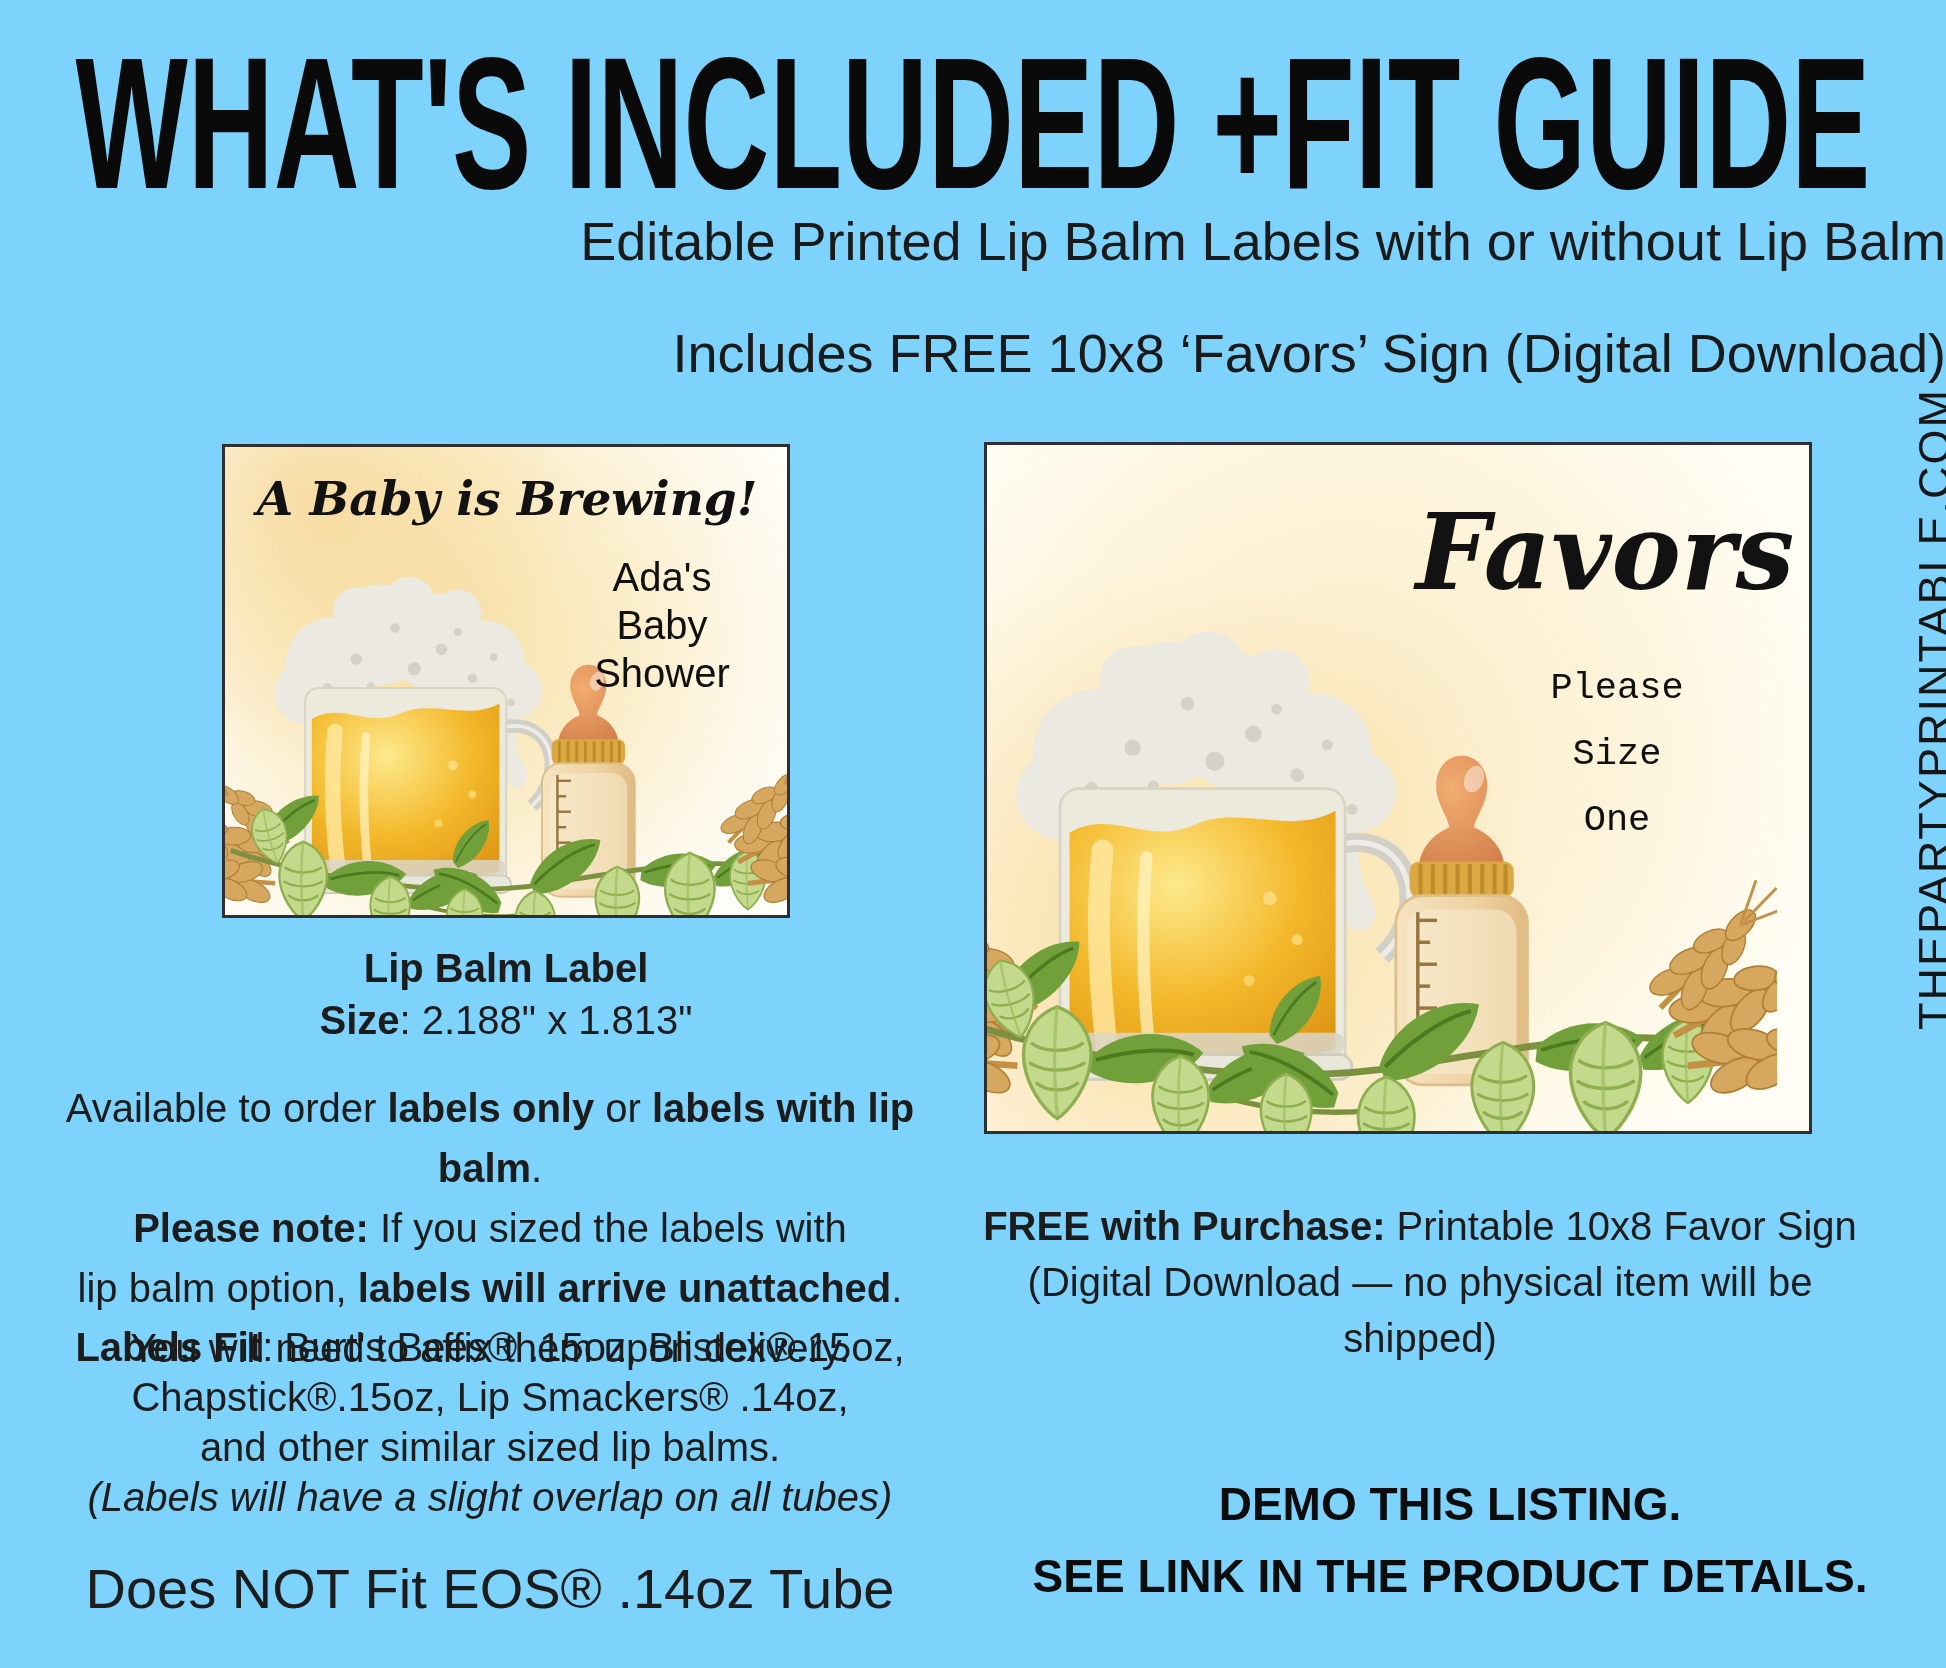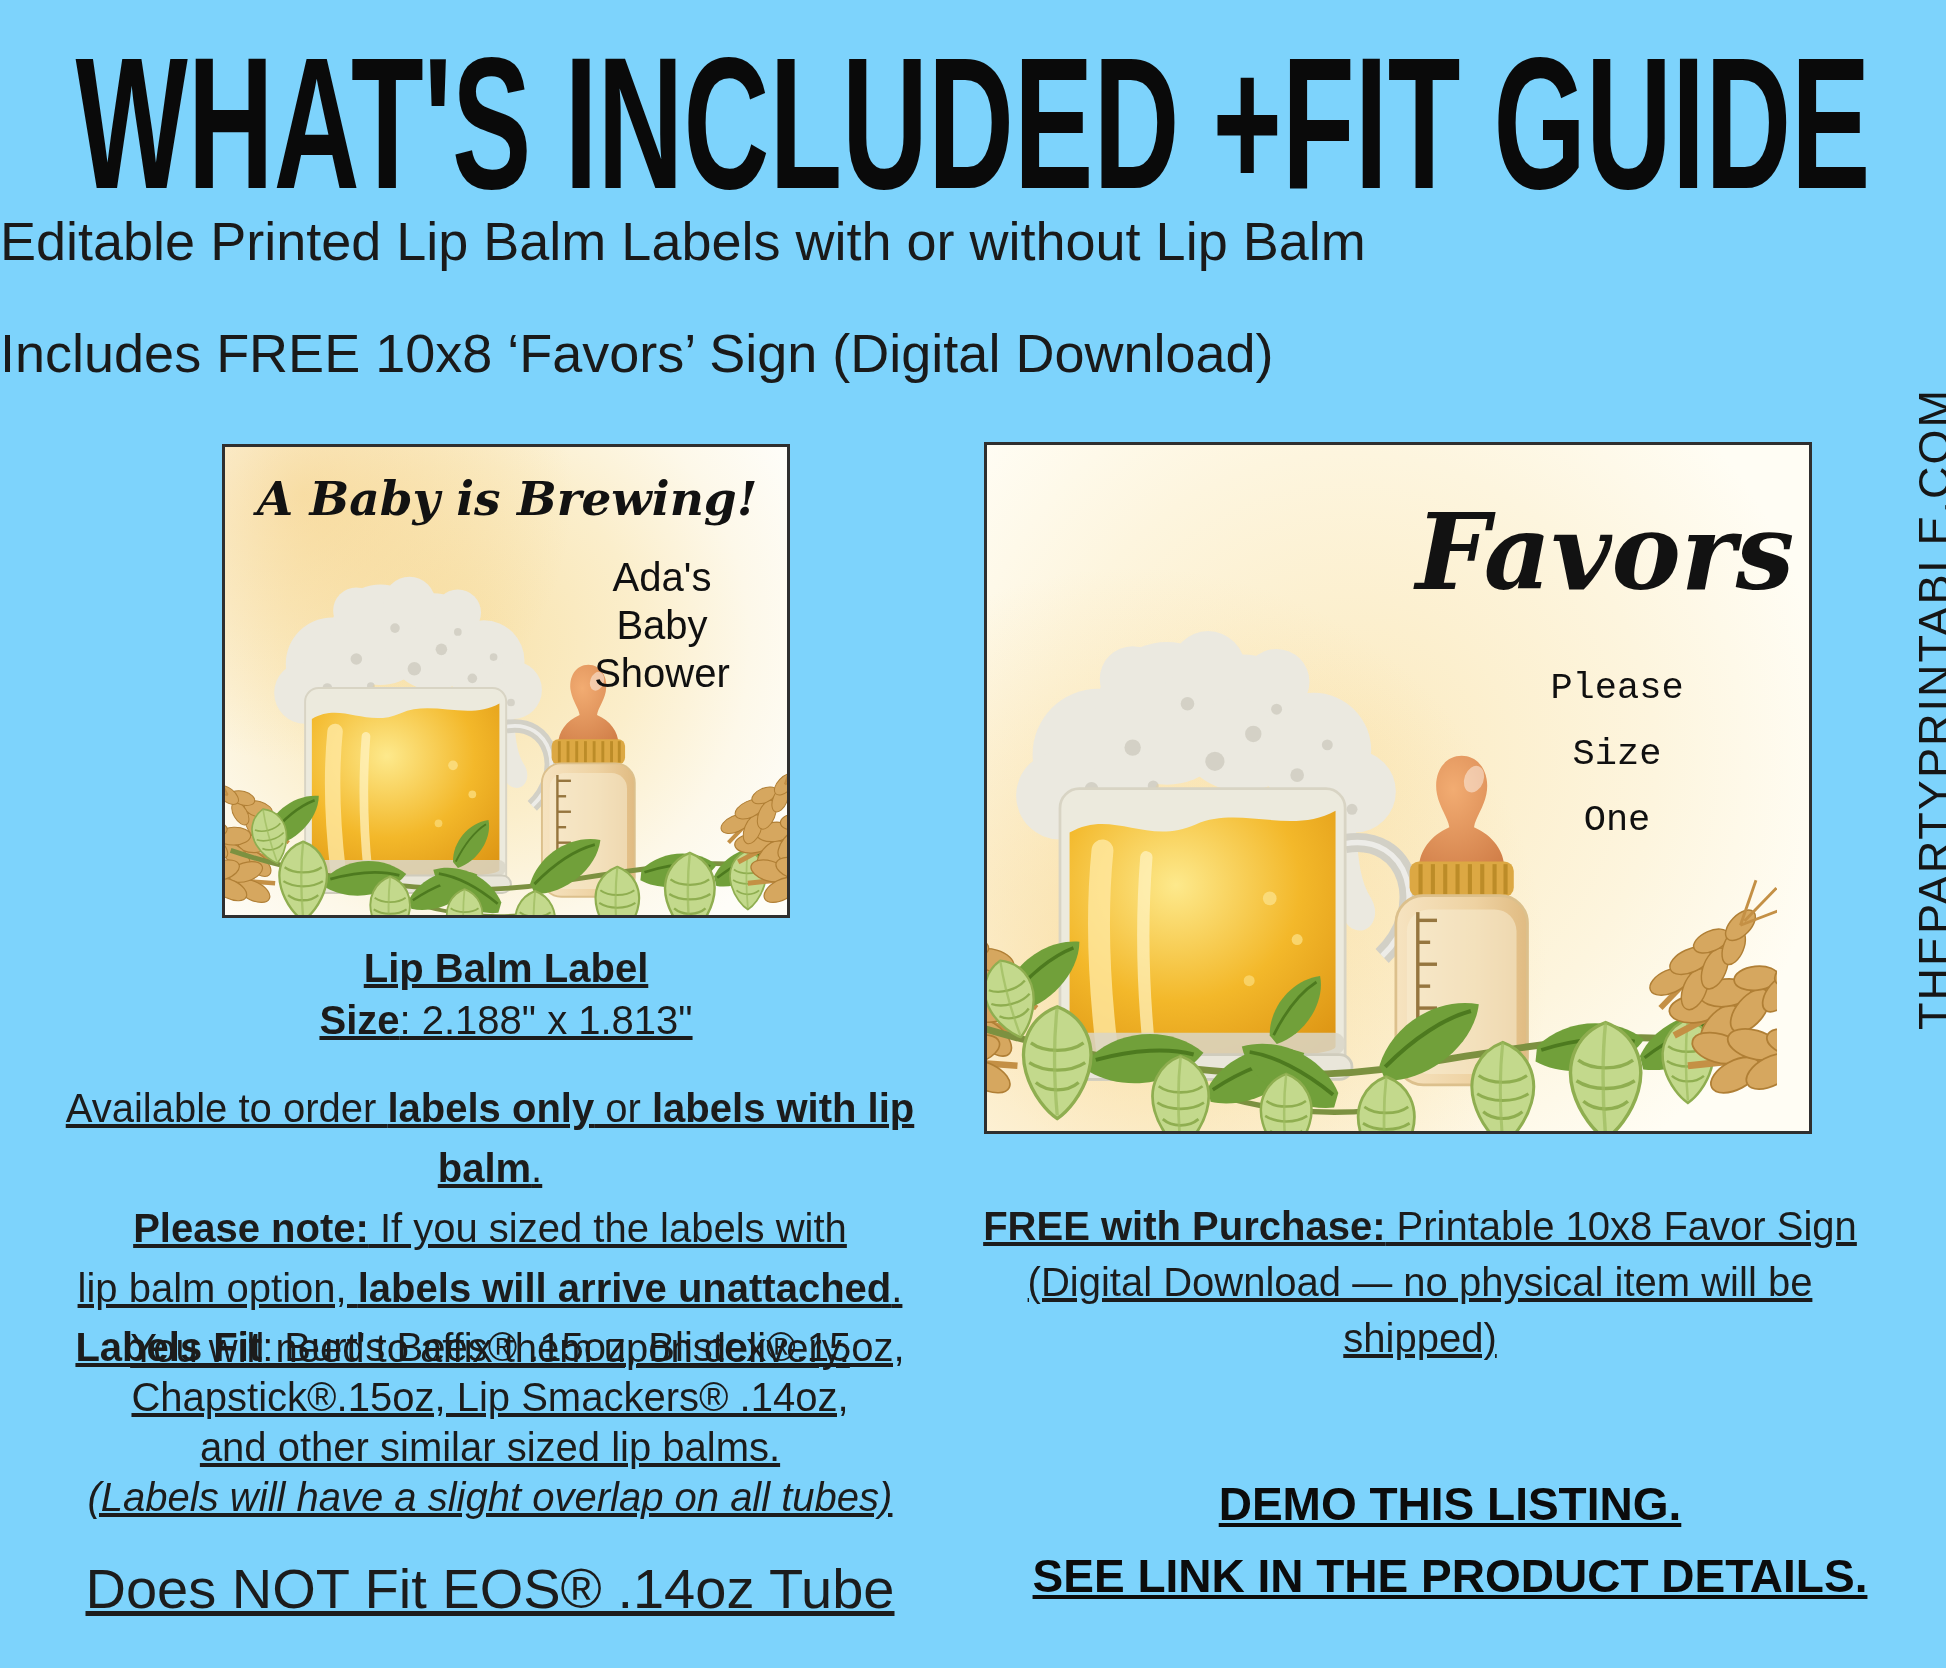--- a/index.html
+++ b/index.html
@@ -1,21 +1,21 @@
 <!DOCTYPE html>
 <html><head>
 <meta charset="utf-8">
 <style>
   html,body{margin:0;padding:0;background:#ffffff;}
   .page{position:relative;width:1946px;height:1668px;background:#7dd3fc;overflow:hidden;
         font-family:"Liberation Sans",sans-serif;color:#151515;padding-left:33px;}
 
   
   .title-svg{position:absolute;left:68px;top:38px;}
-  .subtitle{position:absolute;left:0;width:1946px;text-align:left;
+  .subtitle{position:absolute;left:0;width:1946px;text-align:right;
             font-size:54px;color:#1a1a1a;white-space:nowrap;}
   .sub1{top:210px;}
   .sub2{top:322px;}
 
   
   .card{position:absolute;border:3px solid #2f2f2f;overflow:hidden;box-sizing:border-box;}
   .card-left{left:222px;top:444px;width:568px;height:474px;
     background:
       radial-gradient(circle at 14% 10%, rgba(243,196,104,.45), rgba(243,196,104,0) 42%),
       radial-gradient(circle at 42% 42%, #f8e2ab 0%, #fbeecb 42%, #fdf8e9 68%, #fefdf8 88%);}
@@ -27,21 +27,21 @@
   .script{font-family:"DejaVu Serif",serif;font-style:italic;font-weight:700;color:#121212;}
   .left-script{position:absolute;left:14px;top:24px;width:536px;text-align:center;font-size:47px;white-space:nowrap;}
   .event-block{position:absolute;right:18px;top:106px;width:214px;text-align:center;
                font-size:40px;line-height:48px;color:#101010;}
   .favors-script{position:absolute;left:426px;top:46px;width:384px;text-align:center;font-size:104px;}
   .take-one{position:absolute;left:518px;top:210px;width:224px;text-align:center;
             font-size:37px;line-height:66px;color:#101010;font-family:Liberation Mono, monospace;}
   .ill{position:absolute;}
 
   
-  .blk{position:absolute;text-align:center;color:#1c1c1c;text-decoration:underline;}
+  .blk{position:absolute;text-align:center;color:#1c1c1c;}
   .caption{left:222px;top:942px;width:568px;font-size:40px;line-height:52px;}
   .availability{left:10px;top:1078px;width:960px;font-size:40px;line-height:60px;}
   .labels-fit{left:10px;top:1322px;width:960px;font-size:40px;line-height:50px;}
   .not-fit{left:10px;top:1556px;width:960px;font-size:56px;}
   .free-note{left:950px;top:1198px;width:940px;font-size:40px;line-height:56px;}
   .demo{left:990px;top:1468px;width:920px;font-size:46px;line-height:72px;font-weight:700;color:#0c0c0c;}
   .it{font-style:italic;}
   b{font-weight:700;}
 
   .watermark{position:absolute;right:18px;top:330px;height:700px;

